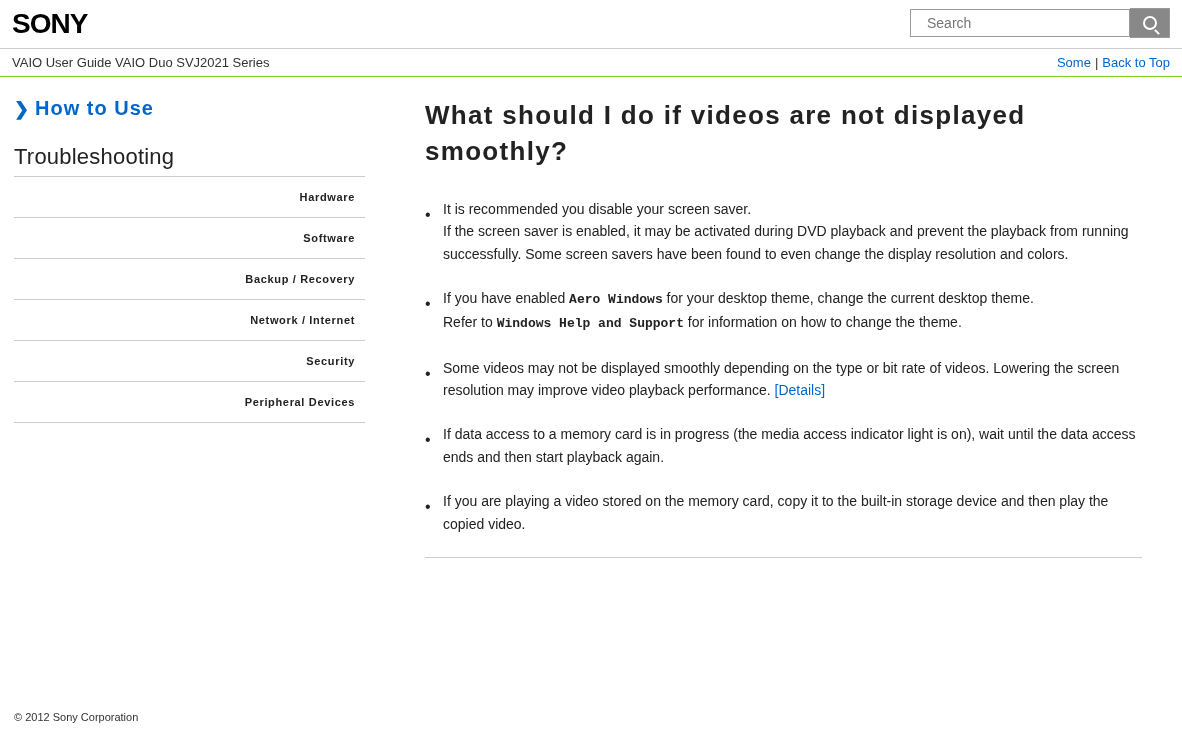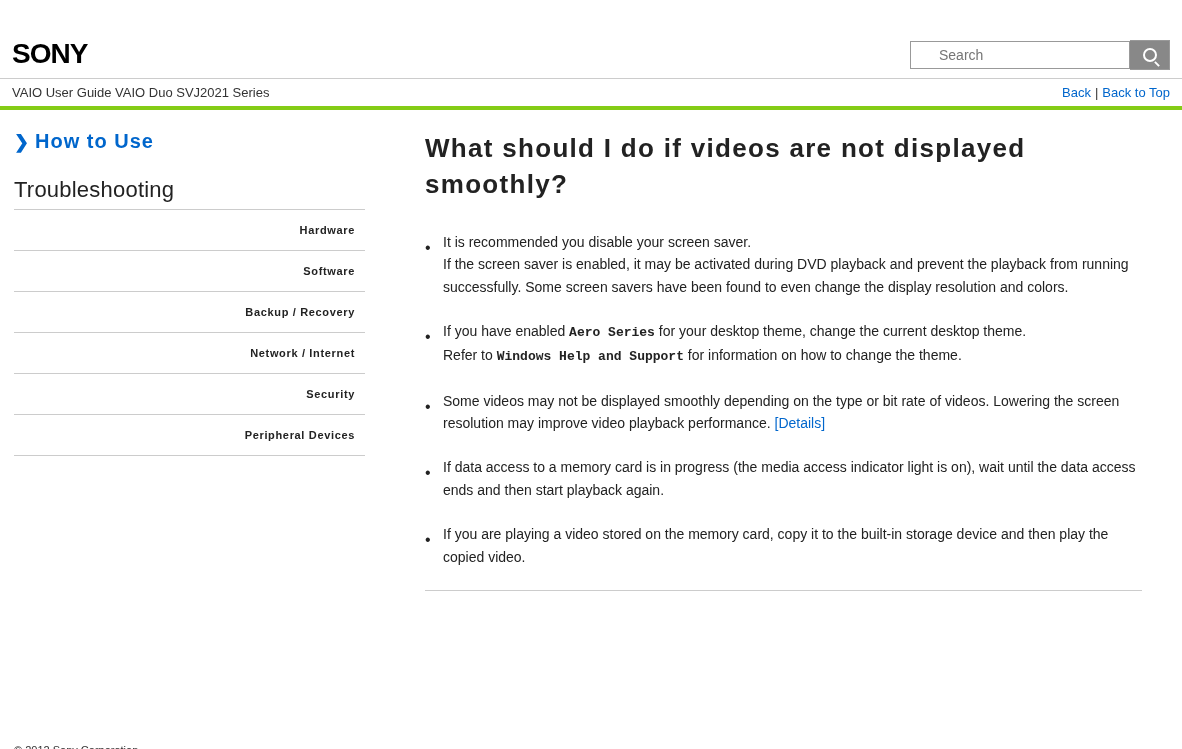--- a/index.html
+++ b/index.html
@@ -8,42 +8,41 @@
       font-size: 14px;
       color: #222;
       background: #fff;
       width: 1182px;
       min-height: 749px;
     }
 
     
     .header {
       display: flex;
-      align-items: flex-end;
+      align-items: flex-start;
       justify-content: space-between;
       padding: 8px 12px;
       border-bottom: 1px solid #ccc;
       background: #fff;
-      margin-top: 30px;
     }
     .sony-logo {
       font-size: 28px;
       font-weight: bold;
       font-family: Arial, sans-serif;
       letter-spacing: -1px;
       color: #000;
     }
     .search-area {
       display: flex;
       align-items: center;
       gap: 0;
     }
     .search-input {
       border: 1px solid #999;
-      padding: 5px 28px;
+      padding: 5px 16px;
       font-size: 14px;
       width: 220px;
       outline: none;
       color: #999;
       background: #fff;
     }
     .search-button {
       background: #888;
       border: 1px solid #999;
       border-left: none;
@@ -72,21 +71,21 @@
       background: #fff;
       transform: rotate(45deg);
     }
 
     
     .navbar {
       display: flex;
       align-items: center;
       justify-content: space-between;
       padding: 6px 12px;
-      border-bottom: 4px solid #84cc16;
+      border-bottom: 1px solid #84cc16;
       background: #fff;
     }
     .navbar-title {
       font-size: 13px;
       color: #333;
     }
     .navbar-links {
       display: flex;
       gap: 4px;
       font-size: 13px;
@@ -230,21 +229,21 @@
     <input class="search-input" type="text" value="" placeholder="Search" style="">
     <button class="search-button">
       <span class="search-button-icon"></span>
     </button>
   </div>
 </div>
 
 <div class="navbar">
   <span class="navbar-title">VAIO User Guide VAIO Duo SVJ2021 Series</span>
   <div class="navbar-links">
-    <a href="#">Back</a>
+    <a href="#">Some</a>
     <span class="navbar-sep">|</span>
     <a href="#">Back to Top</a>
   </div>
 </div>
 
 <div class="main-layout">
 
   <div class="sidebar">
     <div class="sidebar-how-to-use">
       <span class="arrow-icon">❯</span>
@@ -285,21 +284,21 @@
         <span class="bullet">•</span>
         <span class="li-text">
           It is recommended you disable your screen saver.<br>
           If the screen saver is enabled, it may be activated during DVD playback and prevent the playback from running successfully. Some screen savers have been found to even change the display resolution and colors.
         </span>
       </li>
 
       <li>
         <span class="bullet">•</span>
         <span class="li-text">
-          If you have enabled <span class="mono-bold">Aero Series</span> for your desktop theme, change the current desktop theme.<br>
+          If you have enabled <span class="mono-bold">Aero Windows</span> for your desktop theme, change the current desktop theme.<br>
           Refer to <span class="mono-bold">Windows Help and Support</span> for information on how to change the theme.
         </span>
       </li>
 
       <li>
         <span class="bullet">•</span>
         <span class="li-text">
           Some videos may not be displayed smoothly depending on the type or bit rate of videos. Lowering the screen resolution may improve video playback performance. <a class="link-blue" href="#">[Details]</a>
         </span>
       </li>

